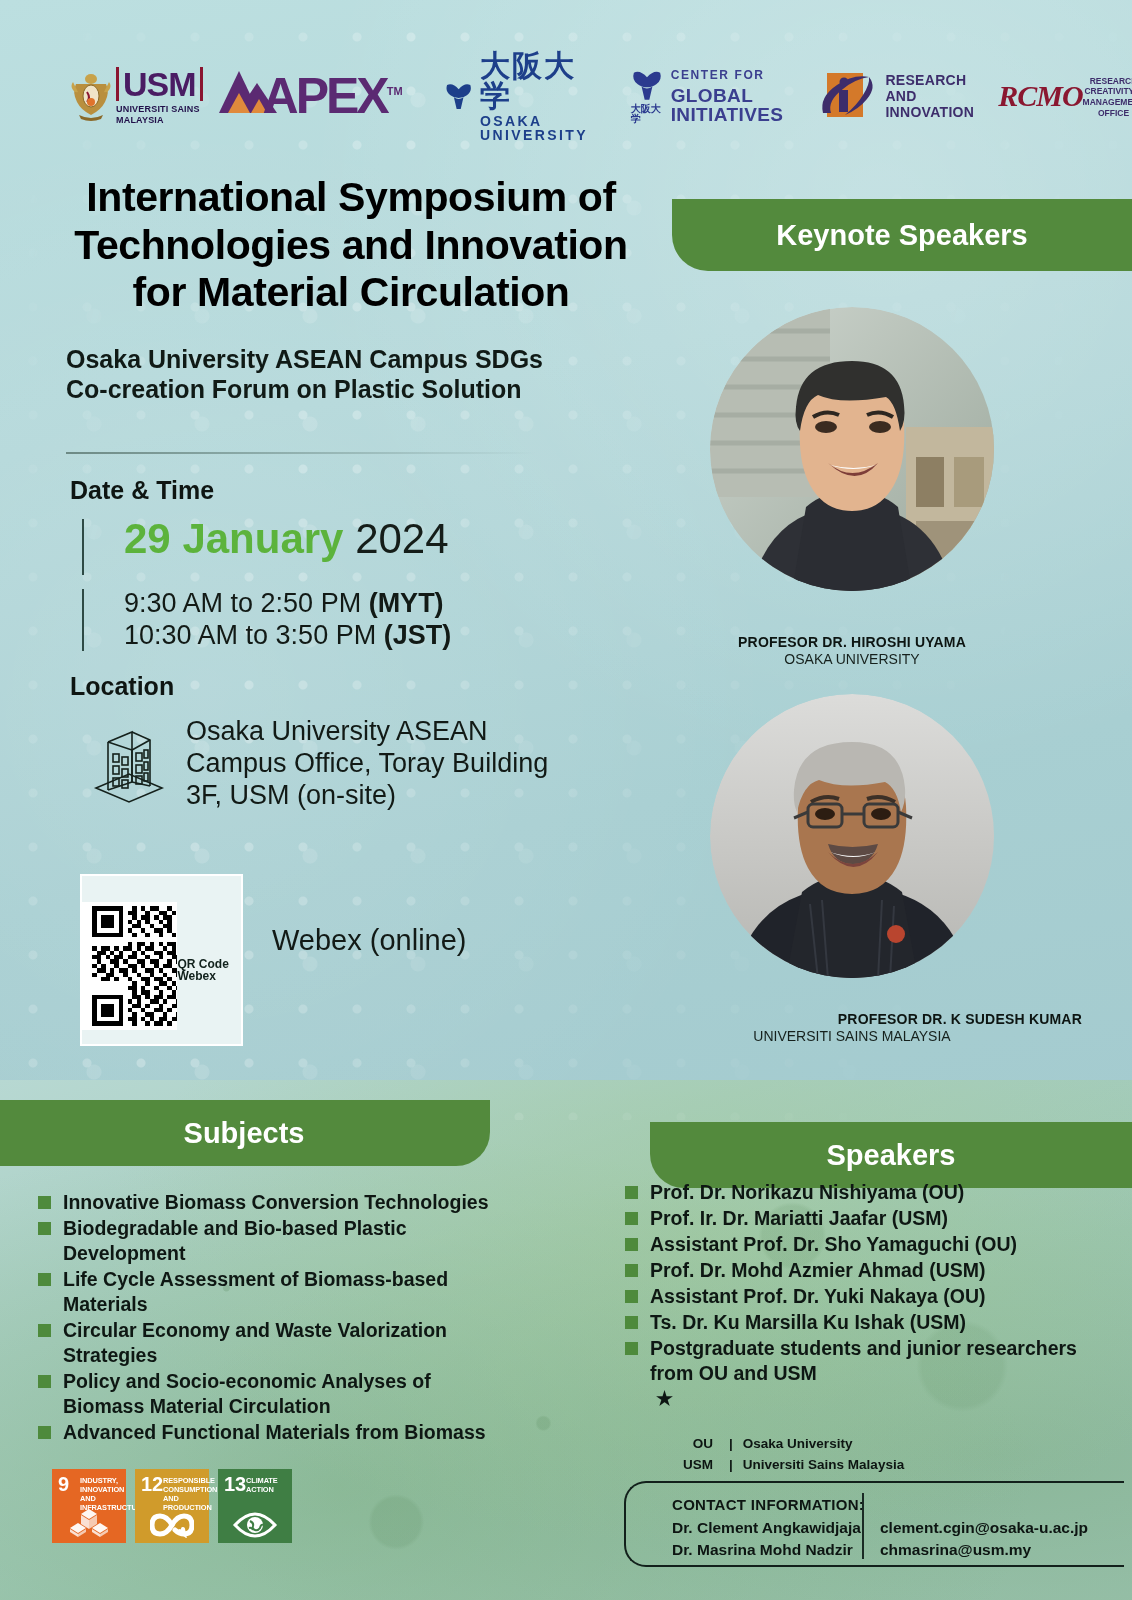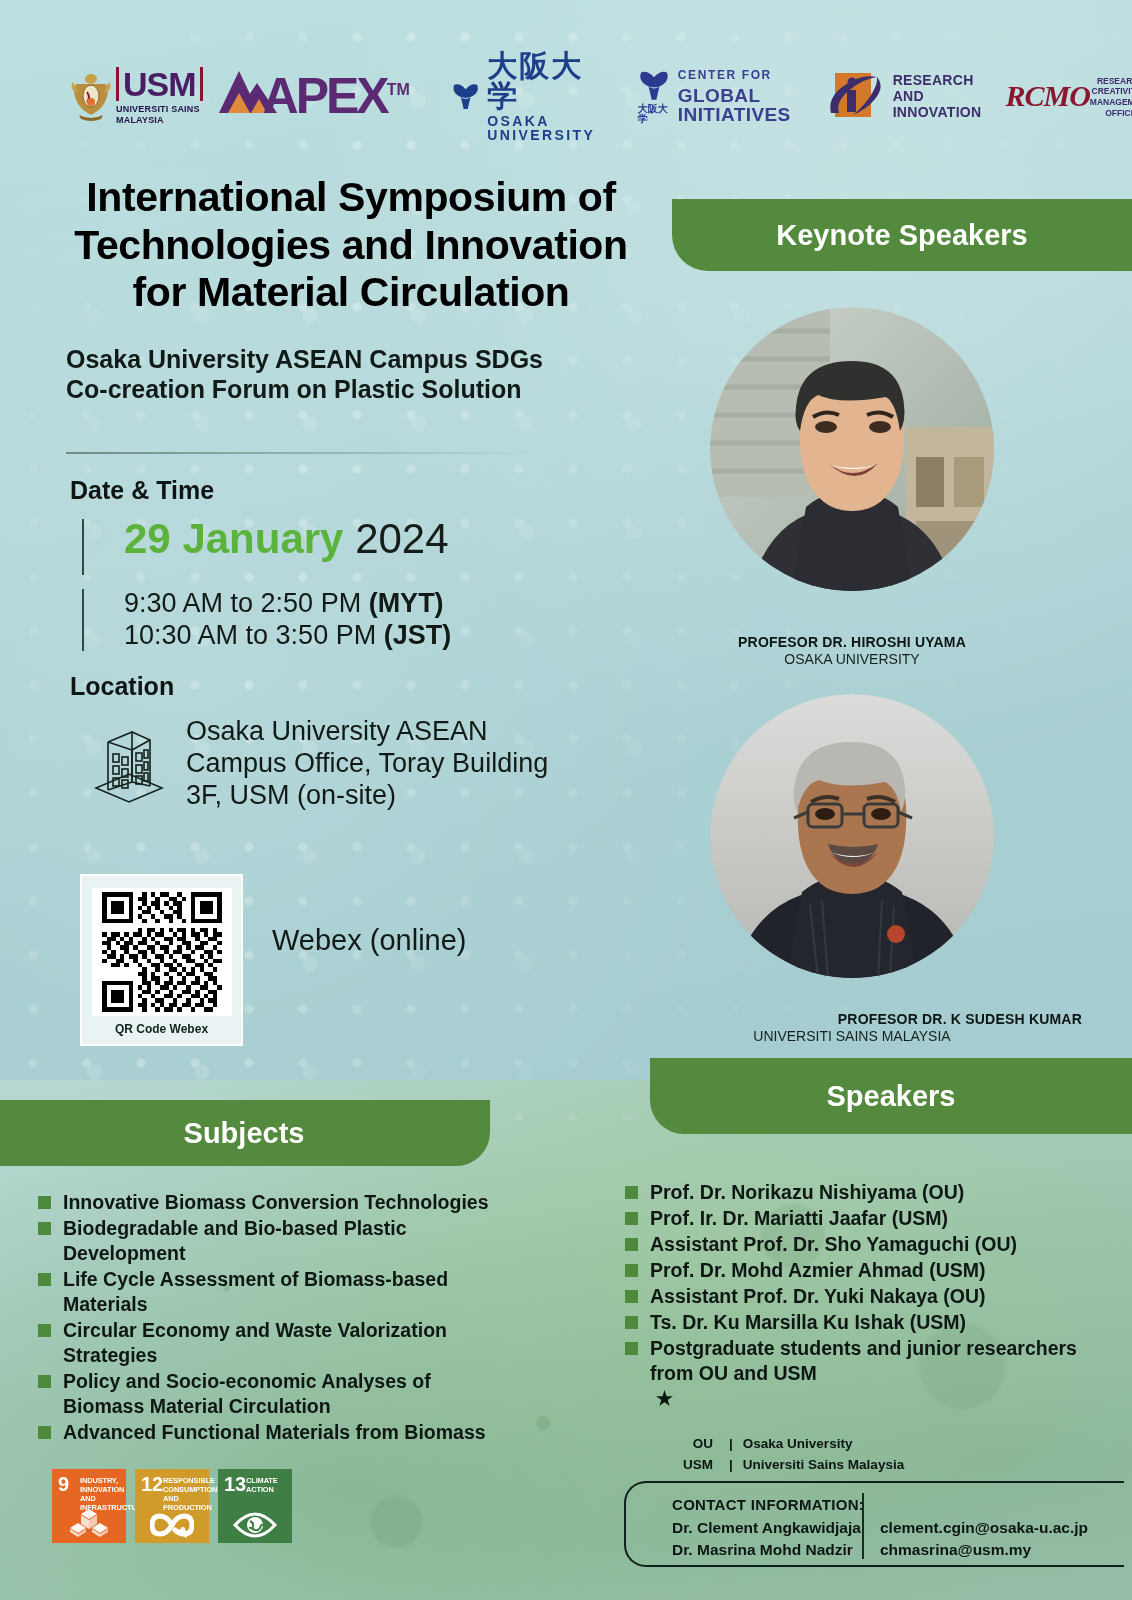--- a/index.html
+++ b/index.html
@@ -51,21 +51,21 @@
   
   .logobar{position:absolute;left:0;top:56px;width:1132px;height:80px;display:flex;align-items:center;}
   .logo{display:flex;align-items:center;}
   .crest{width:46px;height:52px;position:relative;}
   .crest svg{display:block;}
   .usm-block{display:flex;flex-direction:column;align-items:center;margin-left:2px;}
   .usm-mark{font:900 34px/1 "Liberation Sans",sans-serif;color:#4a1c63;letter-spacing:-1px;
             border-left:3px solid #8a1530;border-right:3px solid #8a1530;padding:0 4px;}
   .usm-cap{font:700 9px/1.2 "Liberation Sans",sans-serif;color:#21104a;margin-top:3px;letter-spacing:.2px;}
   .apex{font:900 50px/1 "Liberation Sans",sans-serif;color:#5b2a72;letter-spacing:-3px;position:relative;}
-  .apex sup{font-size:16px;vertical-align:super;letter-spacing:0;}
+  .apex sup{font-size:11px;vertical-align:super;letter-spacing:0;}
   .ou-mark{width:40px;height:44px;}
   .ou-ja{font:700 30px/1 "DejaVu Sans",sans-serif;color:#1d3f8a;letter-spacing:2px;}
   .ou-en{font:700 14px/1 "Liberation Sans",sans-serif;color:#1d3f8a;letter-spacing:2.4px;margin-top:3px;}
   .cgi-ja{font:700 10px/1 "DejaVu Sans",sans-serif;color:#2b3a8f;margin-top:2px;}
   .cgi-t1{font:700 12px/1 "Liberation Sans",sans-serif;color:#3b3f8f;letter-spacing:1.6px;}
   .cgi-t2{font:900 19px/1 "Liberation Sans",sans-serif;color:#3b3f8f;letter-spacing:.4px;margin-top:5px;}
   .ri-tx{font:900 14px/1.15 "Liberation Sans",sans-serif;color:#3d2d6b;letter-spacing:.3px;}
   .rcmo-mark{font:900 30px/1 "Liberation Serif",serif;font-style:italic;color:#8a1730;letter-spacing:-1px;}
   .rcmo-cap{font:700 8.5px/1.25 "Liberation Sans",sans-serif;color:#3d2d6b;text-align:center;margin-top:2px;}
 
@@ -90,31 +90,31 @@
   .dt-t2{position:absolute;left:124px;top:620px;font:400 27px/1.18 "Liberation Sans",sans-serif;color:#121a16;}
   .dt-t1 b,.dt-t2 b{font-weight:700;}
 
   .loc-head{position:absolute;left:70px;top:674px;font:700 25px/1 "Liberation Sans",sans-serif;color:#0e1512;}
   .loc-icon{position:absolute;left:88px;top:716px;width:82px;height:92px;}
   .loc-text{position:absolute;left:186px;top:716px;width:400px;
             font:400 27px/1.18 "Liberation Sans",sans-serif;color:#121a16;}
 
   .qr-card{position:absolute;left:80px;top:874px;width:163px;height:172px;
            background:#e9f3f3;border:2px solid #fff;box-sizing:border-box;
-           display:flex;flex-direction:column;align-items:center;padding-top:12px;}
+           display:flex;flex-direction:row;align-items:center;padding-top:12px;}
   .qr-img{width:140px;height:128px;background:#fff;position:relative;overflow:hidden;}
   .qr-cap{font:700 12px/1 "Liberation Sans",sans-serif;color:#11211c;margin-top:7px;}
   .webex{position:absolute;left:272px;top:923px;
          font:400 29px/1.2 "Liberation Sans",sans-serif;color:#121a16;}
 
   
   .banner{position:absolute;background:#538a3d;color:#fff;display:flex;align-items:center;justify-content:center;
           font:700 29px/1 "Liberation Sans",sans-serif;}
   .banner-keynote{left:672px;top:199px;width:460px;height:72px;border-bottom-left-radius:36px;}
-  .banner-speakers{left:650px;top:1058px;width:482px;height:76px;border-bottom-left-radius:34px;}
+  .banner-speakers{left:650px;top:1122px;width:482px;height:66px;border-bottom-left-radius:34px;}
   .banner-subjects{left:-2px;top:1100px;width:492px;height:66px;border-bottom-right-radius:34px;}
 
   
   .portrait{position:absolute;border-radius:50%;overflow:hidden;}
   .p1{left:710px;top:307px;width:285px;height:285px;}
   .p2{left:710px;top:694px;width:285px;height:285px;}
   .ph-name{position:absolute;width:460px;text-align:center;
            font:700 14px/1.25 "Liberation Sans",sans-serif;color:#0d1512;letter-spacing:.2px;}
   .ph-org{position:absolute;width:460px;text-align:center;
           font:400 14px/1.25 "Liberation Sans",sans-serif;color:#16211d;}

